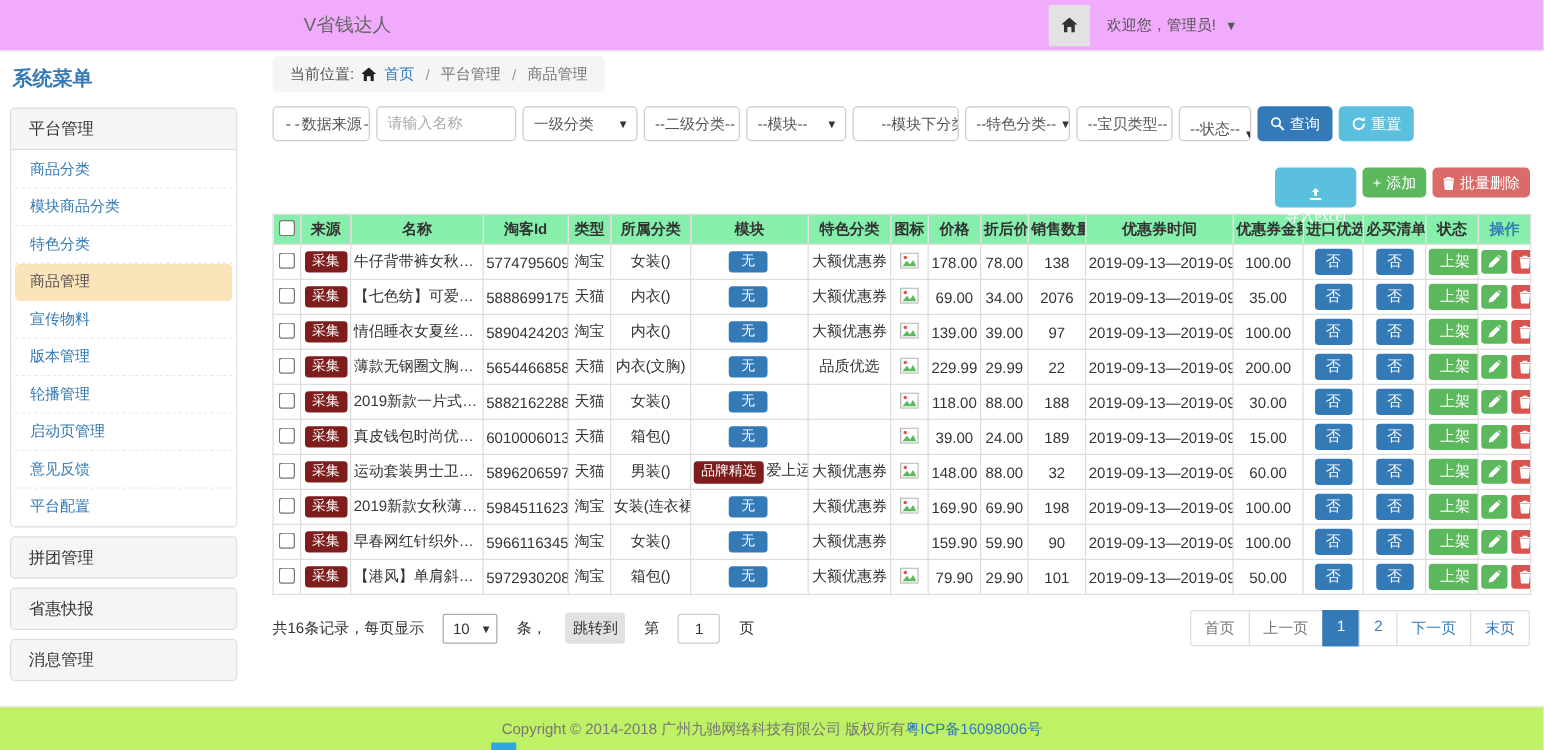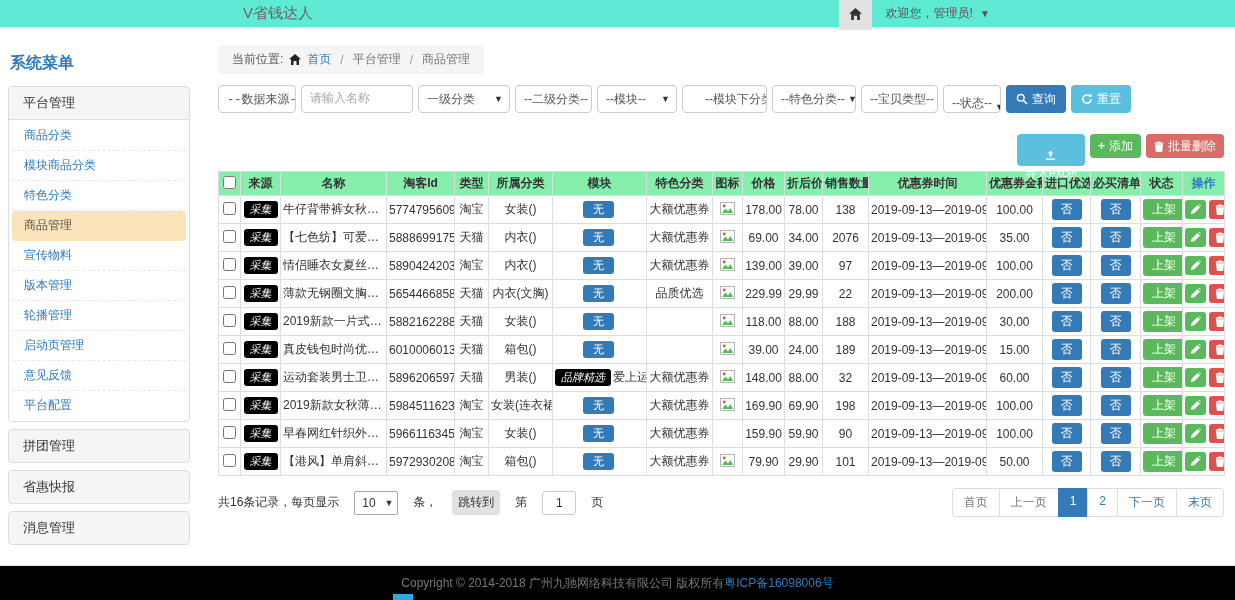--- a/index.html
+++ b/index.html
@@ -1,20 +1,20 @@
 <!DOCTYPE html>
 <html><head>
 <meta charset="utf-8">
 <style>
   * { box-sizing: border-box; margin: 0; padding: 0; }
   html,body { width:1235px; height:600px; overflow:hidden; }
   body { font-family:"Liberation Sans","DejaVu Sans",sans-serif; font-size:12px; color:#333; background:#fff; position:relative; }
 
   
-  .app-header { position:absolute; top:0; left:0; width:100%; height:28px; background:#5eead4; border-bottom:1px solid #e7e7e7; display:flex; align-items:center; }
+  .app-header { position:absolute; top:0; left:0; width:100%; height:41px; background:#f0abfc; border-bottom:1px solid #e7e7e7; display:flex; align-items:center; }
   .brand { margin-left:243px; font-size:15px; color:#666; }
   .hdr-spacer { flex:1; }
   .home-btn { width:33px; height:33px; background:#e2e2e2; display:flex; align-items:center; justify-content:center; cursor:pointer; }
   .welcome { margin:0 0 0 13px; color:#555; cursor:pointer; margin-right:245px; }
   .welcome .caret-ch { font-size:10px; color:#555; margin-left:4px; }
 
   
   .sidebar { position:absolute; left:8px; top:45px; width:182px; height:520px; overflow:hidden; }
   .side-title { color:#337ab7; font-size:16px; font-weight:bold; margin:8px 2px 12px 2px; }
   .panel { border:1px solid #ddd; border-radius:4px; margin-bottom:7px; background:#f5f5f5; overflow:hidden; }
@@ -39,37 +39,37 @@
   .f-input::placeholder { color:#aaa; }
   #filter-fields > :nth-child(1){width:78px;font-family:Liberation Mono, monospace;}
   #filter-fields > :nth-child(2){width:112px;}
   #filter-fields > :nth-child(3){width:92px;}
   #filter-fields > :nth-child(4){width:77px;}
   #filter-fields > :nth-child(5){width:80px;}
   #filter-fields > :nth-child(6){width:85px;padding-left:22px;}
   #filter-fields > :nth-child(7){width:84px;}
   #filter-fields > :nth-child(8){width:77px;}
   #filter-fields > :nth-child(9){width:58px;align-items:flex-end;}
-  .btn { border:none; border-radius:4px; color:#fff; font-size:12px; font-family:Liberation Sans, sans-serif; cursor:pointer; display:inline-flex; align-items:center; gap:4px; }
+  .btn { border:none; border-radius:4px; color:#fff; font-size:12px; font-family:Liberation Serif, serif; cursor:pointer; display:inline-flex; align-items:center; gap:4px; }
   .btn-query { background:#337ab7; height:28px; padding:0 10px; }
   .btn-reset { background:#5bc0de; height:28px; padding:0 10px; }
 
   .toolbar { display:flex; justify-content:flex-end; gap:5px; margin-top:21px; }
   .btn-import { background:#5bc0de; height:24px; padding:16px 8px;flex-direction:column; }
   .btn-add { background:#5cb85c; height:24px; padding:0 8px; }
   .btn-bulkdel { background:#db6b69; height:24px; padding:0 8px; }
 
   
   table { width:1006px; border-collapse:collapse; table-layout:fixed; margin-top:5px; }
   th,td { border:1px solid #ddd; text-align:center; padding:3px 2px; height:26px; overflow:hidden; white-space:nowrap; }
   th { font-weight:bold; color:#333; background:#86efac; height:23px; }
   th.op-h { color:#337ab7; }
   td.name-cell { text-overflow:ellipsis; color:#333; }
   .badge { display:inline-block; border-radius:3px; color:#fff; padding:2px 6px; font-size:11px; line-height:1.2; }
-  .b-orange { background:#000000;font-style:italic; }
+  .b-orange { background:#7f1d1d; }
   .b-blue { background:#337ab7; padding:2px 10px; }
   .mod-txt { margin-left:2px; color:#333; }
   .btn-xs { border:none; border-radius:3px; color:#fff; font-size:12px; font-family:inherit; padding:2px 9px; cursor:pointer; }
   .bx-blue { background:#337ab7; }
   .bx-green { background:#5cb85c; }
   .op-btn { border:none; border-radius:3px; width:21px; height:19px; cursor:pointer; display:inline-flex; align-items:center; justify-content:center; }
   .op-edit { background:#5cb85c; margin-right:3px; }
   .op-del { background:#d9534f; }
   input[type=checkbox] { width:13px; height:13px; cursor:pointer; }
 
@@ -81,21 +81,21 @@
   .jump-chip { background:#e1e1e1; border-radius:3px; padding:4px 6px; color:#333; cursor:pointer; }
   .jump-input { width:34px; height:24px; border:1px solid #ccc; border-radius:3px; text-align:center; font-family:inherit; font-size:12px; color:#333; }
   .pager { display:flex; list-style:none; }
   .pager li { border:1px solid #ddd; margin-left:-1px; padding:5px 11px; color:#337ab7; cursor:pointer; background:#fff; }
   .pager li:first-child { border-radius:3px 0 0 3px; margin-left:0; }
   .pager li:last-child { border-radius:0 3px 3px 0; }
   .pager li.muted { color:#777; }
   .pager li.active { background:#337ab7; border-color:#337ab7; color:#fff; }
 
   
-  .footer { position:absolute; left:0; bottom:0; width:100%; height:35px; background:#000000; border-top:1px solid #e7e7e7; text-align:center; line-height:34px; color:#777; z-index:5; }
+  .footer { position:absolute; left:0; bottom:0; width:100%; height:35px; background:#bef264; border-top:1px solid #e7e7e7; text-align:center; line-height:34px; color:#777; z-index:5; }
   .footer .icp { color:#337ab7; cursor:pointer; }
   .bottom-artifact { position:absolute; left:393px; top:594px; width:20px; height:6px; background:#2ea8e0; z-index:6; }
 
   svg { display:block; }
 </style>
 </head>
 <body>
 
 <div class="app-header">
   <span class="brand">V省钱达人</span>

